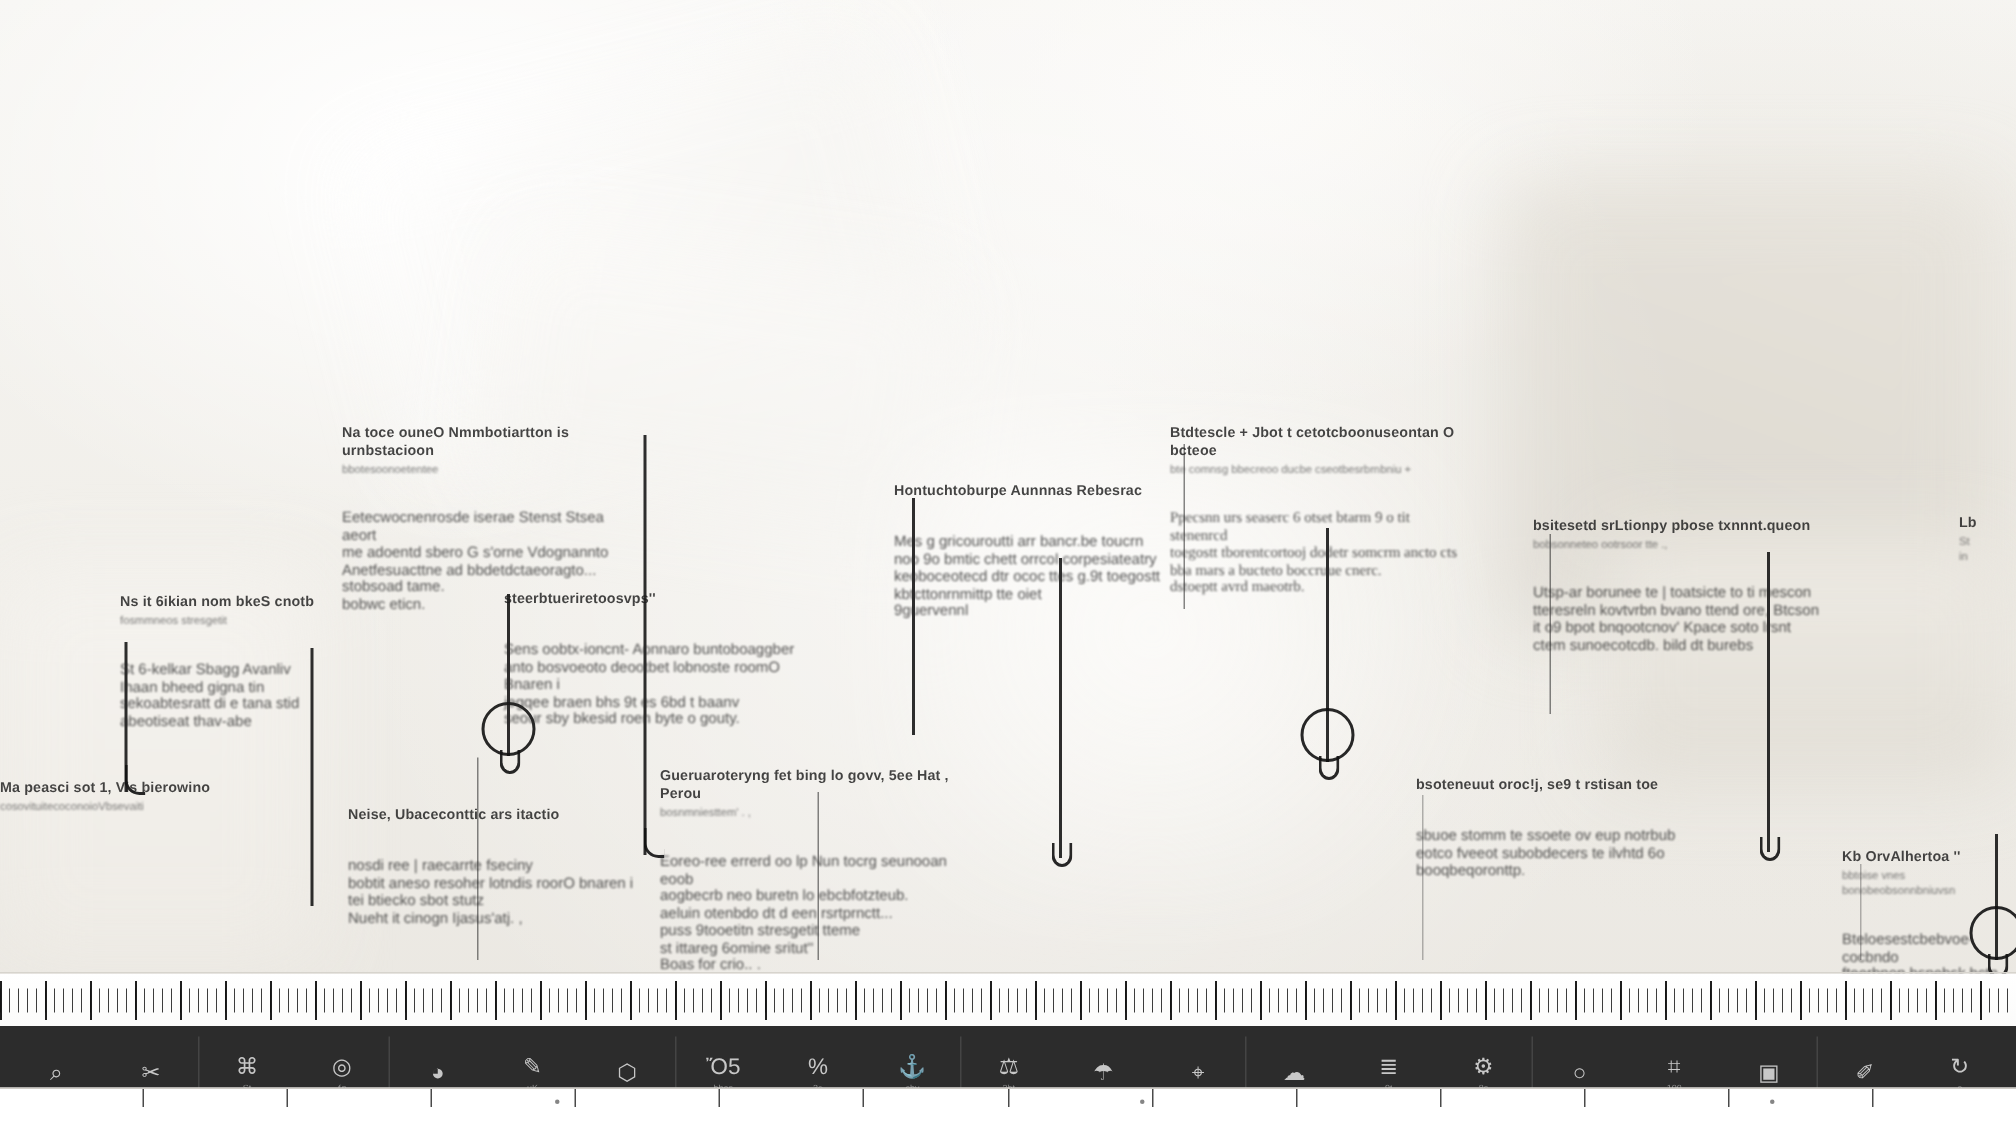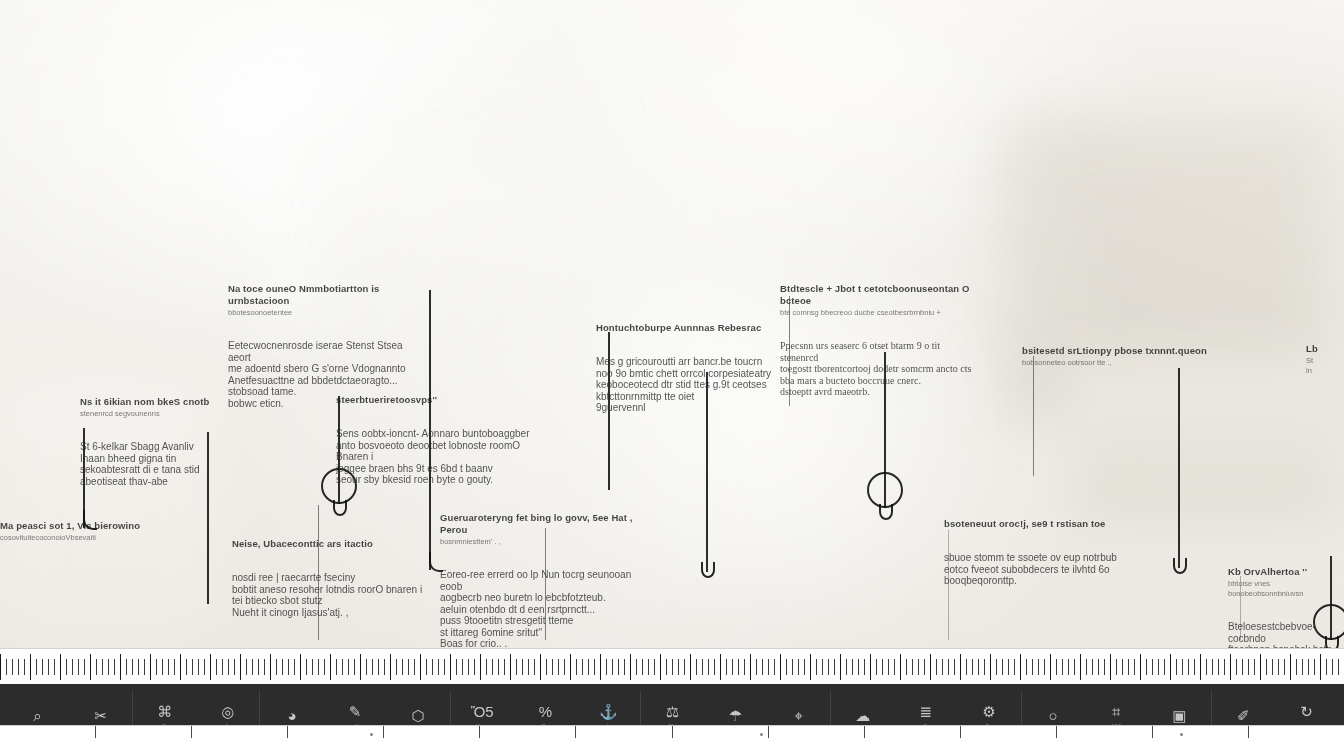--- a/index.html
+++ b/index.html
@@ -267,21 +267,21 @@
       <div class="pin-foot" style="left: 1325px; top: 636px;"></div>
     </div>
 
   <div id="notes-layer">
       <div class="note" style="left: 0px; top: 520px; max-width: 200px;">
         <div class="n-title">Ma peasci sot 1, Vis bierowino</div>
         <div class="n-sub" style="white-space: pre-line;">cosovituitecoconoioVbsevaiti</div>
       </div>
       <div class="note" style="left: 80px; top: 396px; max-width: 200px;">
         <div class="n-title">Ns it 6ikian nom bkeS cnotb</div>
-        <div class="n-sub" style="white-space: pre-line;">stenenrcd segvounenns</div>
+        <div class="n-sub" style="white-space: pre-line;">fosmmneos stresgetit</div>
         <div class="n-body" style="white-space: pre-line;">St 6-kelkar Sbagg Avanliv
 Ihaan  bheed gigna tin
 sekoabtesratt di e tana  stid
 abeotiseat thav-abe</div>
       </div>
       <div class="note" style="left: 228px; top: 283px; max-width: 200px;">
         <div class="n-title">Na  toce  ouneO Nmmbotiartton is urnbstacioon</div>
         <div class="n-sub" style="white-space: pre-line;">bbotesoonoetentee</div>
         <div class="n-body" style="white-space: pre-line;">Eetecwocnenrosde iserae  Stenst Stsea aeort
 me adoentd sbero G s'orne Vdognannto
@@ -310,41 +310,45 @@
 aogbecrb neo buretn lo ebcbfotzteub.
 aeluin otenbdo dt d een rsrtprnctt...
 puss  9tooetitn stresgetit tteme
 st ittareg 6omine sritut''
 Boas for crio.. .</div>
       </div>
       <div class="note" style="left: 596px; top: 322px; max-width: 200px;">
         <div class="n-title">Hontuchtoburpe Aunnnas  Rebesrac</div>
         <div class="n-body" style="white-space: pre-line;">Mes g gricouroutti arr bancr.be toucrn
 noo 9o  bmtic  chett  orrcol  corpesiateatry
-keoboceotecd dtr stid ttes g.9t ceotses
+keoboceotecd dtr ococ ttes g.9t toegostt
 kbtcttonrnmittp tte  oiet
 9guervennl</div>
       </div>
       <div class="note" style="left: 780px; top: 283px; max-width: 200px;">
         <div class="n-title">Btdtescle +  Jbot t cetotcboonuseontan O bcteoe</div>
         <div class="n-sub" style="white-space: pre-line;">bte comnsg bbecreoo  ducbe cseotbesrbrnbniu +</div>
         <div class="n-body" style="white-space: pre-line; font-family: Liberation Serif, serif;">Ppecsnn urs  seaserc  6 otset btarm 9 o tit stenenrcd
 toegostt tborentcortooj  dodetr  somcrm ancto cts
 bba  mars  a bucteto boccruue  cnerc.
 dstoeptt  avrd  maeotrb.</div>
       </div>
       <div class="note" style="left: 944px; top: 518px; max-width: 200px;">
         <div class="n-title">bsoteneuut oroc!j, se9 t rstisan  toe</div>
         <div class="n-body" style="white-space: pre-line;">sbuoe  stomm  te  ssoete  ov eup  notrbub
 eotco  fveeot  subobdecers te ilvhtd 6o
 booqbeqoronttp.</div>
       </div>
       <div class="note" style="left: 1022px; top: 345px; max-width: 200px;">
         <div class="n-title">bsitesetd srLtionpy pbose  txnnnt.queon</div>
         <div class="n-sub" style="white-space: pre-line;">bobsonneteo ootrsoor tte .,</div>
+        <div class="n-body" style="white-space: pre-line;">Utsp-ar borunee te | toatsicte to ti mescon
+tteresreln kovtvrbn bvano  ttend ore, Btcson
+it o9 bpot bnqootcnov' Kpace  soto  lrsnt
+ctem  sunoecotcdb.        bild  dt burebs</div>
       </div>
       <div class="note" style="left: 1306px; top: 343px; max-width: 200px;">
         <div class="n-title">Lb</div>
         <div class="n-sub" style="white-space: pre-line;">St
 in</div>
       </div>
       <div class="note" style="left: 1228px; top: 566px; max-width: 200px;">
         <div class="n-title">Kb  OrvAlhertoa  ''</div>
         <div class="n-sub" style="white-space: pre-line;">bbtoise vnes bonobeobsonnbniuvsn</div>
         <div class="n-body" style="white-space: pre-line;">Bteloesestcbebvoe-cocbndo

